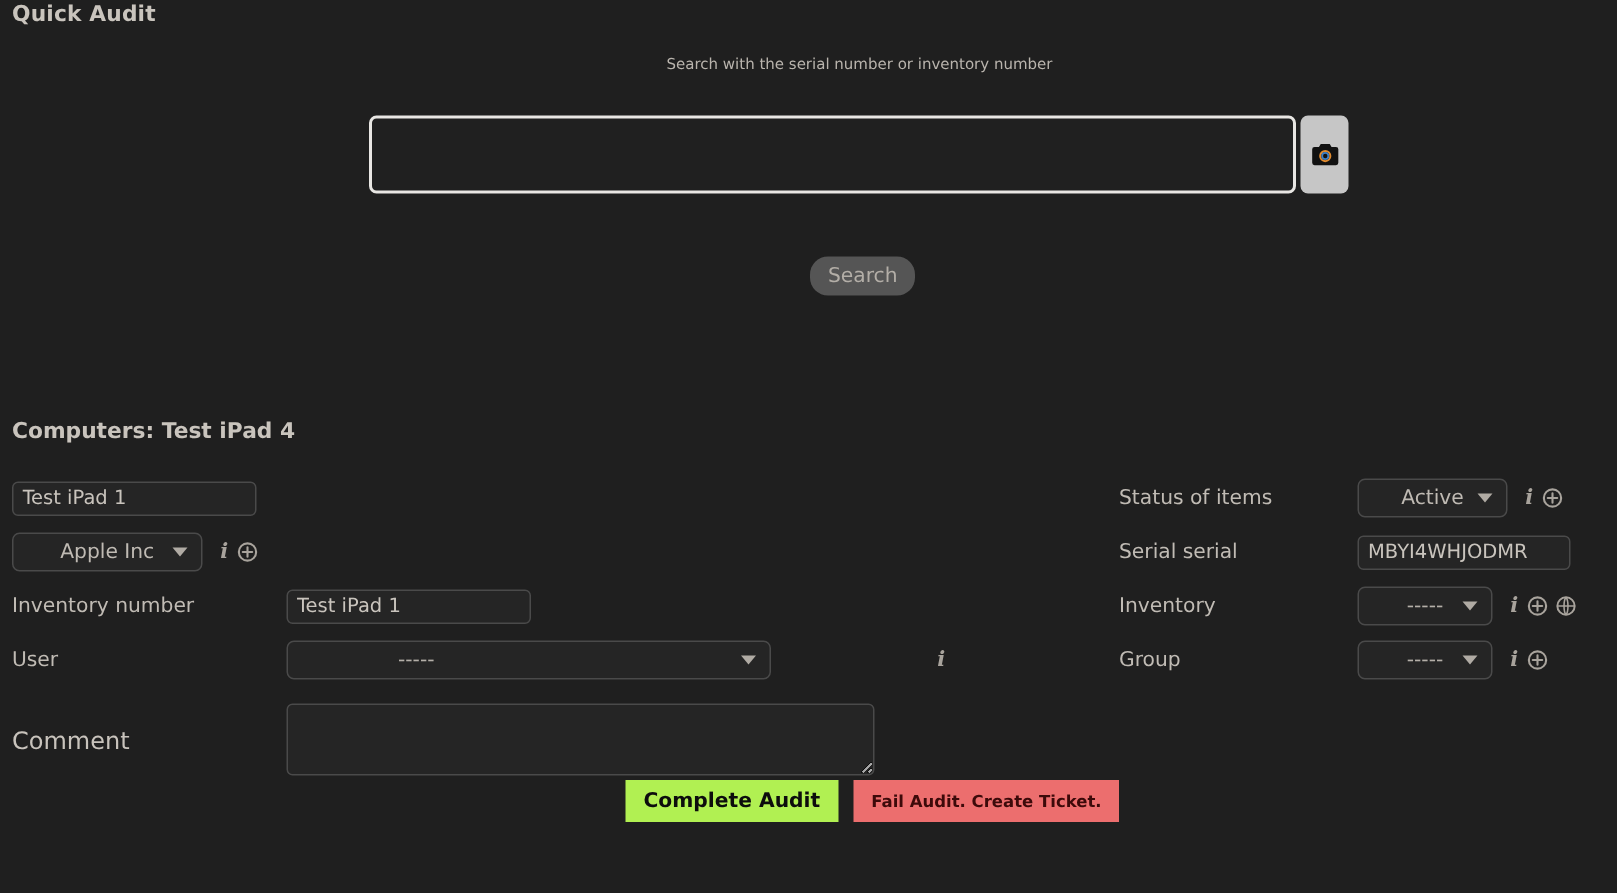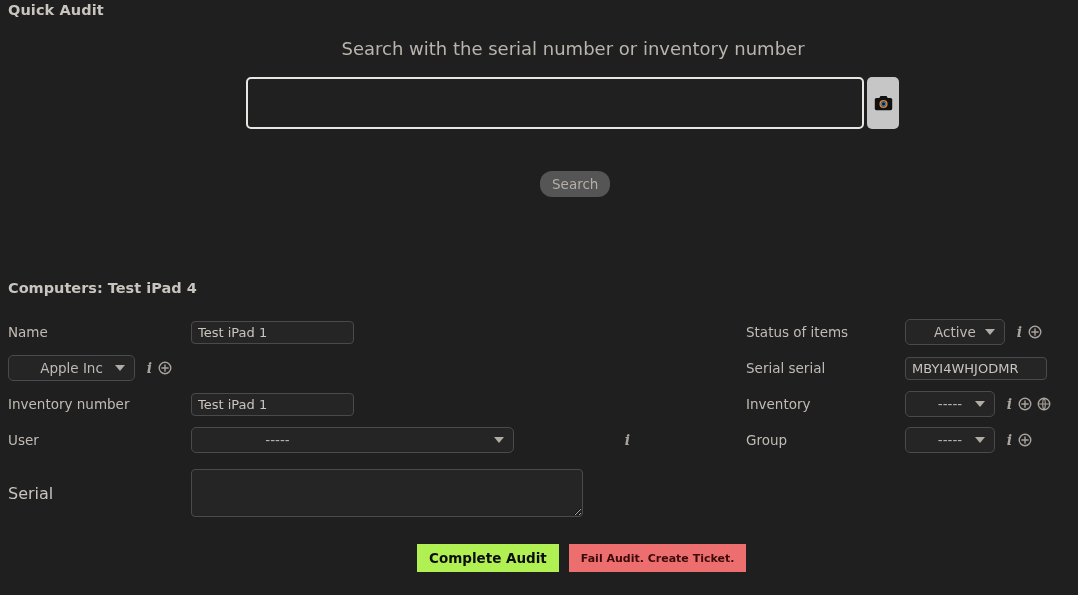--- a/index.html
+++ b/index.html
@@ -28,21 +28,21 @@
 
   
   .search-block {
     position: absolute;
     left: 0;
     top: 38px;
     width: 1078px;
   }
   .search-hint {
     text-align: center;
-    font-size: 18px;
+    font-size: 10px;
     color: #b9b4ad;
     margin-left: 68px;
   }
   .search-row {
     position: absolute;
     left: 246px;
     top: 77px;
     display: flex;
     align-items: stretch;
   }
@@ -208,21 +208,21 @@
     font-family: "DejaVu Sans", "Liberation Sans", sans-serif;
     padding: 5px 6px;
     resize: vertical;
     outline: none;
   }
 
   
   .actions {
     position: absolute;
     left: 417px;
-    top: 544px;
+    top: 520px;
     display: flex;
     gap: 10px;
   }
   .btn-complete {
     background: #b1f052;
     color: #0d0d0d;
     border: none;
     font-size: 13.5px;
     font-weight: bold;
     font-family: "DejaVu Sans", "Liberation Sans", sans-serif;
@@ -262,21 +262,20 @@
   </button>
 </div>
 
 <button class="search-btn">Search</button>
 
 <div class="record-heading">Computers: Test iPad 4</div>
 
 <div class="form-col left">
 
   <div class="form-row">
-    <span class="lbl">Name</span>
     <input class="txt" type="text" value="Test iPad 1" style="">
   </div>
 
   <div class="form-row">
     <div class="sel sel-manufacturer">
       <span class="sel-val">Apple Inc</span>
       <span class="caret"></span>
     </div>
     <div class="icons">
       <span class="ic ic-info">i</span>
@@ -299,21 +298,21 @@
     <div class="sel sel-user">
       <span class="sel-val dash">-----</span>
       <span class="caret"></span>
     </div>
     <div class="icons" style="margin-left:110px;">
       <span class="ic ic-info">i</span>
     </div>
   </div>
 
   <div class="comment-row">
-    <span class="lbl">Serial</span>
+    <span class="lbl">Comment</span>
     <textarea class="ta" placeholder="" style=""></textarea>
   </div>
 
 </div>
 
 <div class="form-col right">
 
   <div class="form-row">
     <span class="lbl">Status of items</span>
     <div class="sel sel-status">

